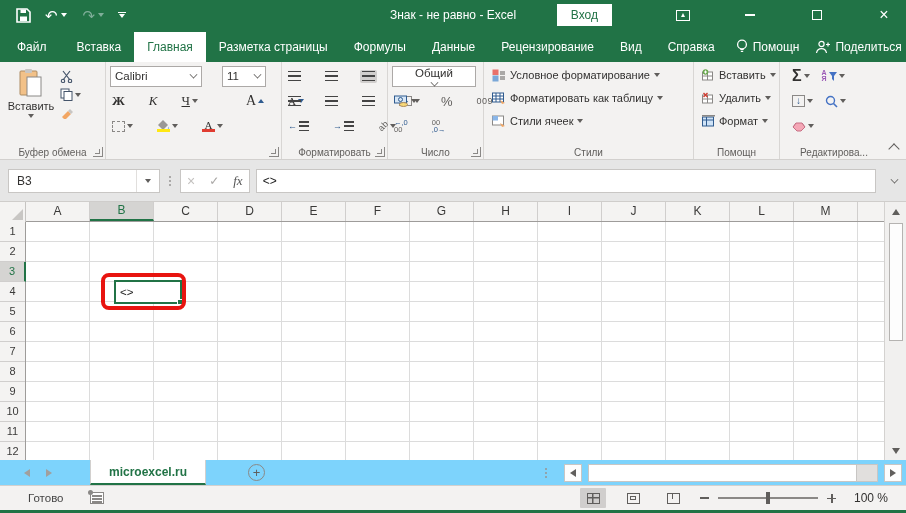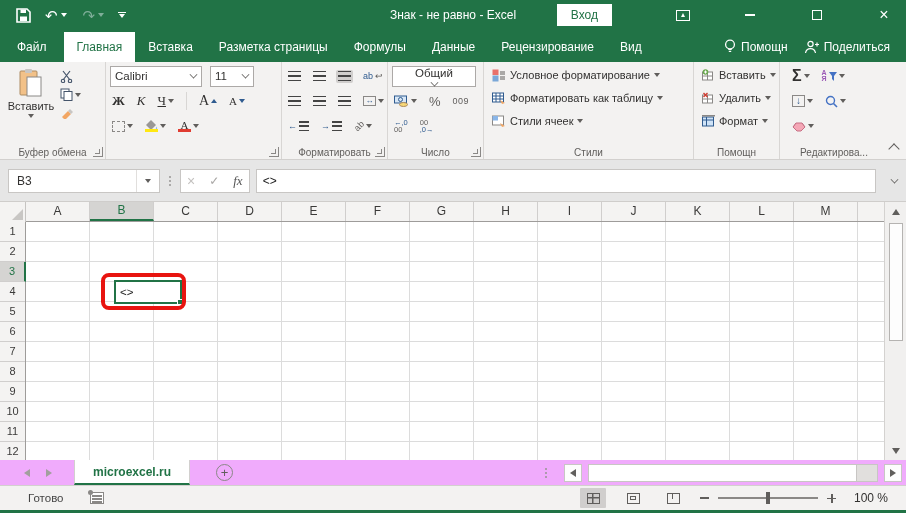--- a/index.html
+++ b/index.html
@@ -33,21 +33,21 @@
   .tab-extra{display:flex;align-items:center;gap:5px;color:#fff;font-size:12px;padding:8px 8px;}
   .tabspacer{flex:1;}
 
   
   .ribbon{height:98px;background:#f3f2f1;border-bottom:1px solid #d2d0ce;display:flex;position:relative;}
   .rgroup{position:relative;border-right:1px solid #d8d6d4;padding:3px 4px 16px 4px;display:flex;}
   .glabel{position:absolute;bottom:1px;left:0;right:0;text-align:center;font-size:10px;color:#605e5c;white-space:nowrap;overflow:hidden;}
   .launcher{position:absolute;right:2px;bottom:2px;width:10px;height:10px;border-right:1.5px solid #8a8886;border-bottom:1.5px solid #8a8886;}
   .launcher::after{content:"";position:absolute;right:2px;bottom:2px;width:4px;height:4px;border-right:1.5px solid #8a8886;border-bottom:1.5px solid #8a8886;transform:rotate(0deg);}
   .col3{display:flex;flex-direction:column;justify-content:flex-start;gap:3px;}
-  .rrow{display:flex;align-items:center;gap:8px;height:22px;}
+  .rrow{display:flex;align-items:center;gap:20px;height:22px;}
   .sbtn{display:flex;align-items:center;gap:2px;padding:1px 2px;border-radius:2px;}
   .sbtn.active{background:#d0cecd;}
   .combo{background:#fff;border:1px solid #aca9a7;height:21px;display:flex;align-items:center;font-size:11.5px;padding:0 4px;justify-content:space-between;}
   .chev{width:7px;height:7px;border-left:1.5px solid #605e5c;border-bottom:1.5px solid #605e5c;transform:rotate(-45deg) scale(.8);margin-top:-3px;}
   .bars{width:13px;height:11px;background:repeating-linear-gradient(to bottom,#444 0 1.5px,transparent 1.5px 4.3px);}
   .bars.sh{width:10px;}
   .bigbtn{display:flex;flex-direction:column;align-items:center;justify-content:flex-start;width:54px;padding-top:3px;gap:2px;}
   .bigbtn .blabel{font-size:11px;color:#323130;}
   .divid{width:1px;height:18px;background:#d8d6d4;margin:0 2px;}
   .letter{font-size:13px;font-family:"Liberation Serif",serif;}
@@ -95,21 +95,21 @@
   .vscroll{position:absolute;right:0;top:0;width:22px;height:258px;background:#f1f0ef;border-left:1px solid #d4d2d0;display:flex;flex-direction:column;align-items:center;}
   .vs-btn{height:19px;width:100%;display:flex;align-items:center;justify-content:center;}
   .tri-up{border-left:4px solid transparent;border-right:4px solid transparent;border-bottom:6px solid #605e5c;}
   .tri-dn{border-left:4px solid transparent;border-right:4px solid transparent;border-top:6px solid #605e5c;}
   .tri-l{border-top:4px solid transparent;border-bottom:4px solid transparent;border-right:6px solid #605e5c;}
   .tri-r{border-top:4px solid transparent;border-bottom:4px solid transparent;border-left:6px solid #605e5c;}
   .vthumb{width:14px;height:118px;background:#fdfdfd;border:1px solid #b5b3b1;margin-top:2px;}
   .vspacer{flex:1;}
 
   
-  .sheetbar{height:26px;background:#f0abfc;border-bottom:1px solid #d2d0ce;display:flex;align-items:stretch;position:relative;}
+  .sheetbar{height:26px;background:#7dd3fc;border-bottom:1px solid #d2d0ce;display:flex;align-items:stretch;position:relative;gap:16px;}
   .snav{display:flex;align-items:center;gap:16px;padding:0 14px 0 24px;}
   .snav .tri-l{border-right-color:#a19f9d;}
   .snav .tri-r{border-left-color:#a19f9d;}
   .stab{background:#fff;border-right:1px solid #d2d0ce;border-left:1px solid #d2d0ce;border-bottom:2px solid #217346;color:#217346;font-weight:bold;font-size:12px;display:flex;align-items:center;padding:0 18px;margin-left:8px;}
   .addsheet{width:17px;height:17px;border:1px solid #8a8886;border-radius:50%;color:#605e5c;font-size:13px;line-height:15px;text-align:center;align-self:center;margin-left:26px;}
   .hscroll{position:absolute;right:0;top:0;height:100%;display:flex;align-items:center;gap:6px;padding-right:4px;}
   .hs-btn{width:18px;height:18px;background:#fdfdfd;border:1px solid #c8c6c4;display:flex;align-items:center;justify-content:center;}
   .hs-track{width:290px;height:18px;background:#e1dfdd;border:1px solid #c8c6c4;position:relative;}
   .hs-thumb{position:absolute;left:0;top:0;height:100%;width:268px;background:#fff;border-right:1px solid #c8c6c4;}
 
@@ -180,27 +180,28 @@
           <span class="max-glyph"></span>
         </span>
       <span class="wbtn">
           <span style="font-size:16px;line-height:1">×</span>
         </span>
     </div>
   </div>
 
   <div class="tabrow">
     <span class="rtab file">Файл</span>
+    <span class="rtab">Вставка</span>
     <span class="rtab active">Главная</span>
-    <span class="rtab">Вставка</span>
     <span class="rtab">Разметка страницы</span>
     <span class="rtab">Формулы</span>
     <span class="rtab">Данные</span>
     <span class="rtab">Рецензирование</span>
     <span class="rtab">Вид</span>
+    <span class="rtab">Справка</span>
     <span class="tabspacer"></span>
     <span class="tab-extra">
       <svg width="12" height="15" viewBox="0 0 12 15">
           <circle cx="6" cy="5.5" r="4.4" fill="none" stroke="#fff" stroke-width="1.3"></circle>
           <path d="M4.3 10.5h3.4M4.8 12.3h2.4" stroke="#fff" stroke-width="1.2"></path>
         </svg>
       <span>Помощн</span>
     </span>
     <span class="tab-extra" style="padding-right:16px">
       <svg width="15" height="14" viewBox="0 0 15 14">

